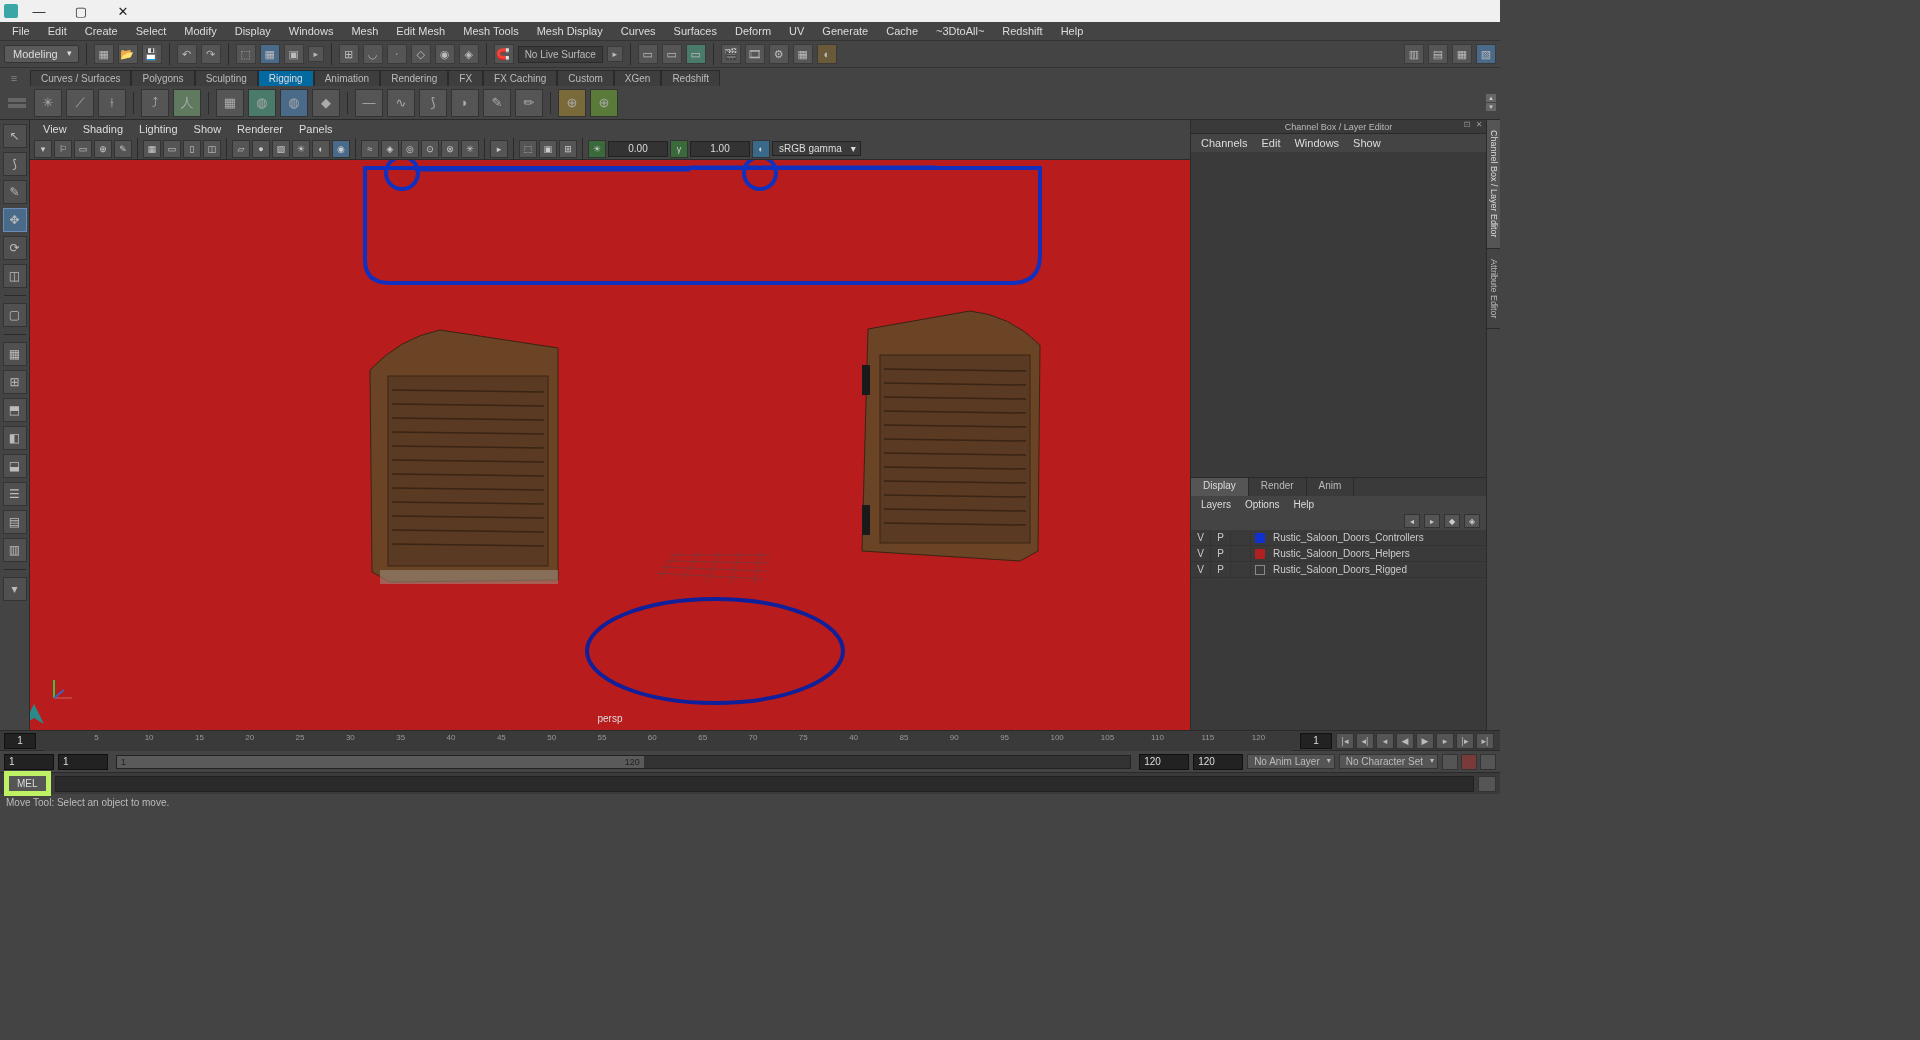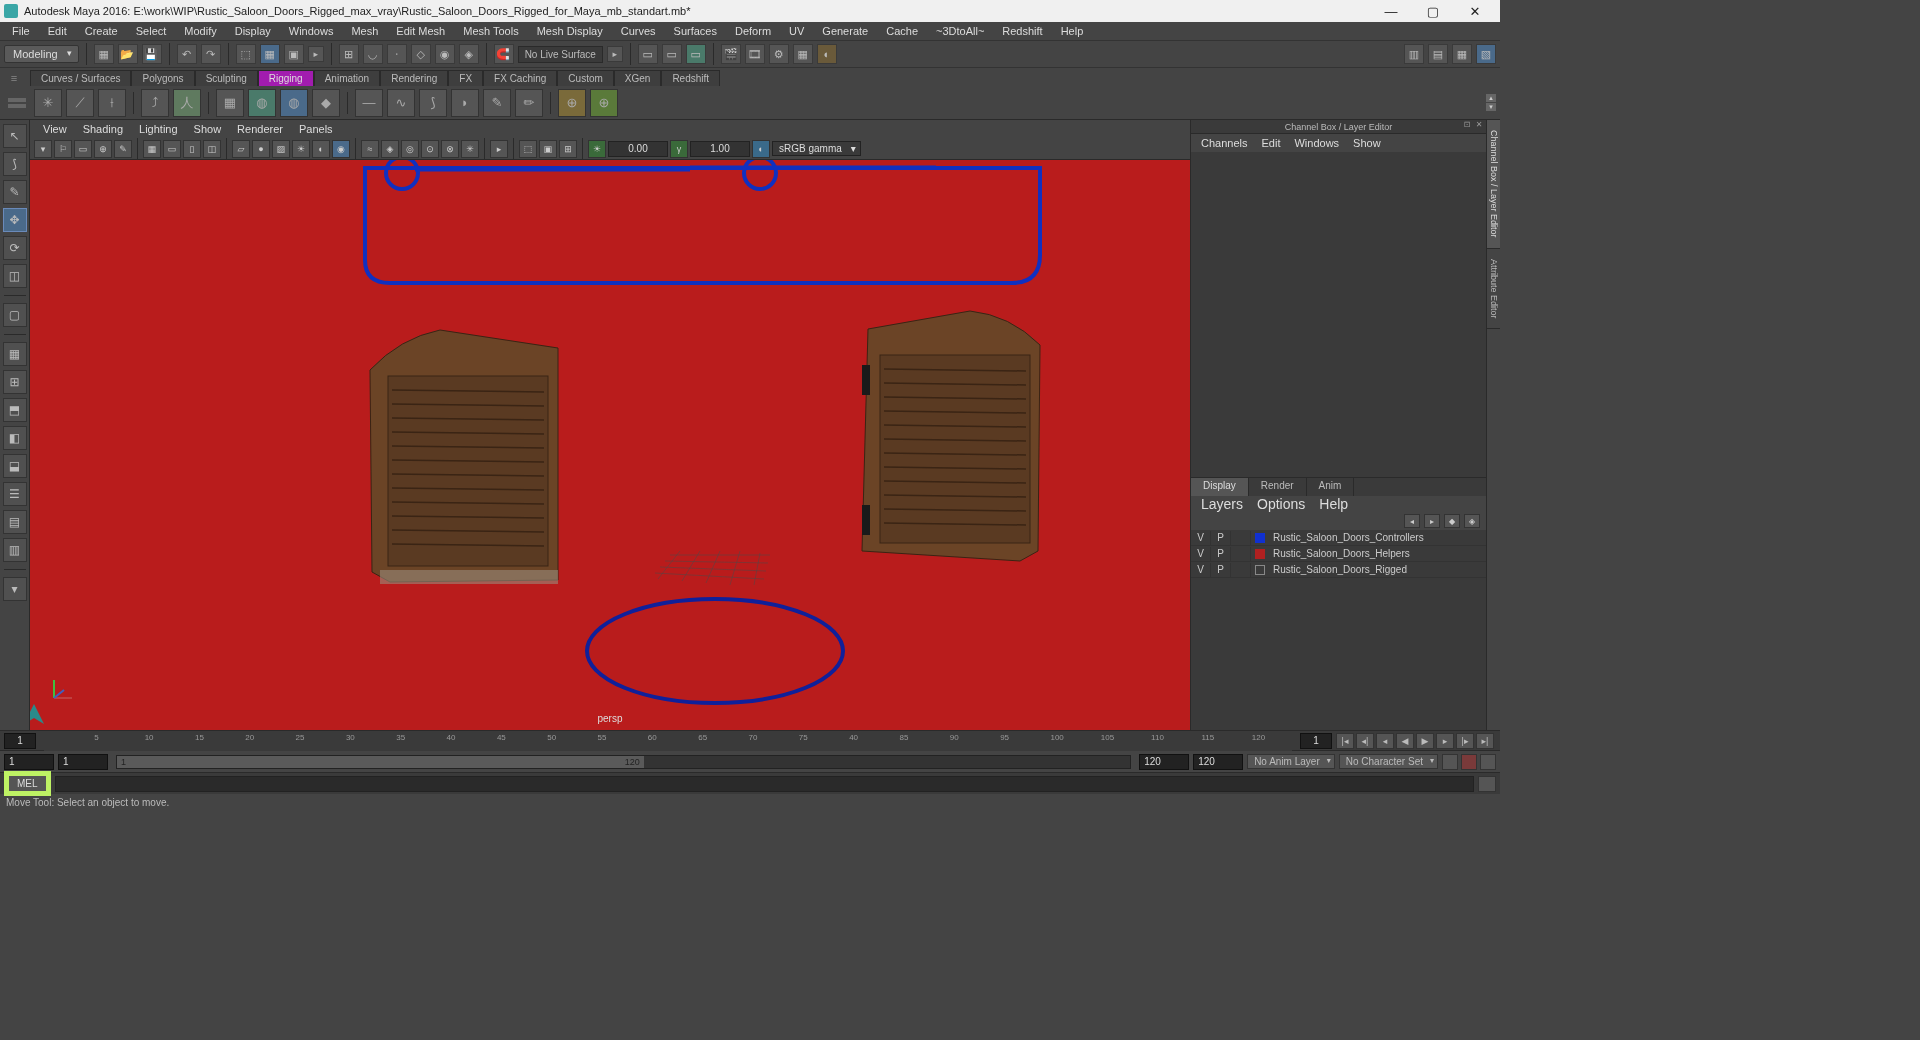--- a/index.html
+++ b/index.html
@@ -22,21 +22,21 @@
 .workspace-dd::after { content:"▾"; position:absolute; right:6px; font-size:9px;}
 .icon-btn { width: 20px; height: 20px; background: #555; border: 1px solid #3a3a3a; display: inline-flex; align-items:center; justify-content:center; font-size:11px; color:#bbb; cursor:pointer; }
 .icon-btn.small { width:16px; height:16px; font-size:9px;}
 .sep { width: 1px; height: 22px; background: #2a2a2a; margin: 0 3px; }
 .statusline .flex-spacer { flex: 1; }
 .live-surface { background:#3a3a3a; padding:2px 6px; border:1px solid #2a2a2a; color:#bbb; font-size:10px;}
 
 
 .shelf-tabs { height: 18px; background: #444; display:flex; align-items:flex-end; padding-left: 30px; gap:0;}
 .shelf-tab { padding: 2px 10px; background: #3e3e3e; color: #bbb; font-size: 10px; border: 1px solid #2a2a2a; border-bottom: none; cursor:pointer;}
-.shelf-tab.active { background: #a21caf; color: #ddd; }
+.shelf-tab.active { background: #0369a1; color: #ddd; }
 .shelf-handle { position:absolute; left:4px; width:20px; height:16px; display:flex; align-items:center; justify-content:center;}
 .shelf-handle .dots { color:#888;}
 
 
 .shelf-body { height: 34px; background: #444; border-bottom: 1px solid #2a2a2a; display: flex; align-items: center; padding: 0 4px; gap: 4px; position:relative;}
 .shelf-body .handle-col { width: 26px; display:flex; flex-direction:column; gap:2px; align-items:center;}
 .shelf-body .handle-col span { width:18px; height:4px; background:#666; }
 .shelf-icon { width: 28px; height: 28px; background: #555; border: 1px solid #333; display:inline-flex; align-items:center; justify-content:center; color:#aaa; font-size:13px;}
 .shelf-icon.hl { background: #5f7a5f; }
 .shelf-body .right-scroll { position:absolute; right:4px; display:flex; flex-direction:column; gap:1px;}
@@ -71,21 +71,21 @@
 .cb-title .close-btns span { width:10px; height:10px; font-size:8px; line-height:10px; text-align:center; color:#999;}
 .cb-menubar { height: 18px; display:flex; align-items:center; padding: 0 4px; gap:2px;}
 .cb-menubar span { padding: 0 6px; color:#ddd; font-size:11px; cursor:pointer;}
 .cb-content { flex:1; background:#3a3a3a;}
 
 .layer-editor { background:#444; border-top:1px solid #2a2a2a;}
 .layer-tabs { display:flex; height: 18px; background:#3a3a3a;}
 .layer-tab { padding: 2px 12px; font-size:10px; color:#bbb; border-right:1px solid #2a2a2a; cursor:pointer;}
 .layer-tab.active { background:#555; color:#ddd;}
 .layer-menubar { height:16px; display:flex; align-items:center; padding:0 4px; gap:2px;}
-.layer-menubar span { padding:0 6px; font-size:14px; color:#ddd; cursor:pointer;}
+.layer-menubar span { padding:0 6px; font-size:10px; color:#ddd; cursor:pointer;}
 .layer-icons-row { height: 18px; display:flex; justify-content:flex-end; align-items:center; gap:4px; padding: 0 6px;}
 .layer-icons-row .li { width:16px; height:14px; background:#555; border:1px solid #333; font-size:8px; display:inline-flex; align-items:center; justify-content:center;}
 .layer-list { background:#3a3a3a; min-height:200px;}
 .layer-row { display:flex; align-items:center; height:16px; border-bottom:1px solid #333; font-size:10px; color:#ccc;}
 .layer-row .cell { width:20px; height:14px; border-right:1px solid #333; text-align:center; line-height:14px;}
 .layer-row .swatch { width:10px; height:10px; margin: 0 4px;}
 .layer-row .name { padding-left: 4px;}
 
 .sidebar-tabs-right { width:14px; background:#444; border-left:1px solid #2a2a2a; display:flex; flex-direction:column;}
 .vtab { writing-mode: vertical-rl; font-size:9px; color:#bbb; padding:10px 1px; border-bottom:1px solid #2a2a2a; cursor:pointer; text-align:center;}
@@ -115,21 +115,20 @@
 .cmdline .cmd-end { width:18px; height:16px; background:#555; border:1px solid #333;}
 
 
 .helpline { height:16px; background:#444; color:#bbb; font-size:10px; padding: 1px 6px; display:flex; align-items:center;}
 </style>
 </head>
 <body>
 
 <div class="titlebar">
   <div class="maya-logo"></div>
-  <div class="title-text">Autodesk Maya 2016: E:\work\WIP\Rustic_Saloon_Doors_Rigged_max_vray\Rustic_Saloon_Doors_Rigged_for_Maya_mb_standart.mb*</div>
   <div class="win-btns">
     <div class="win-btn">—</div>
     <div class="win-btn">▢</div>
     <div class="win-btn">✕</div>
   </div>
 </div>
 
 <div class="menubar" id="main-menubar">
     <span class="menu-item">File</span>
     <span class="menu-item">Edit</span>

